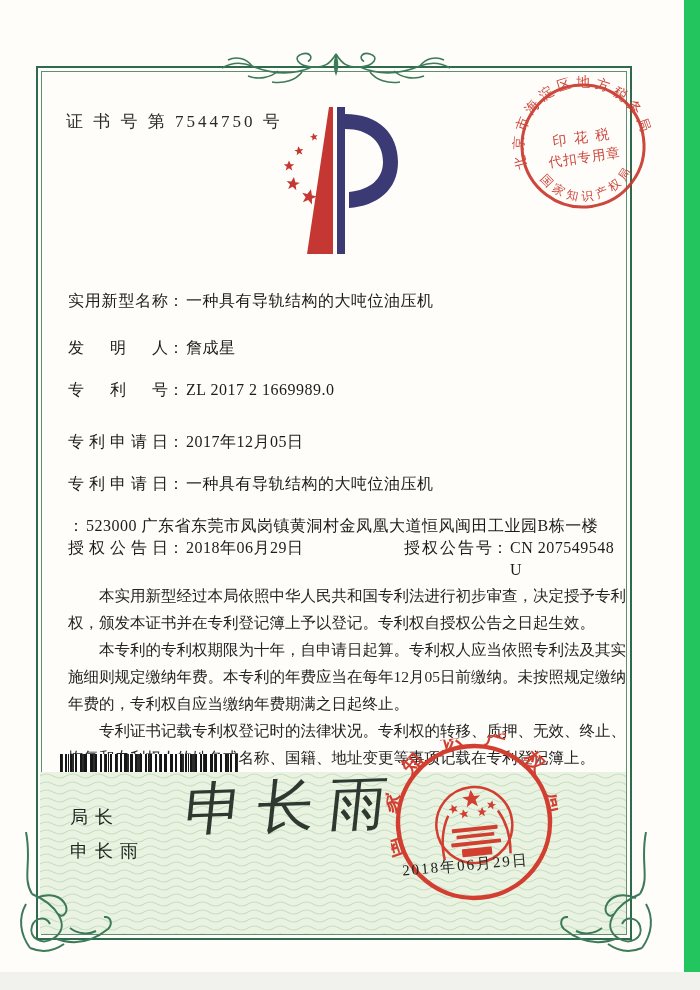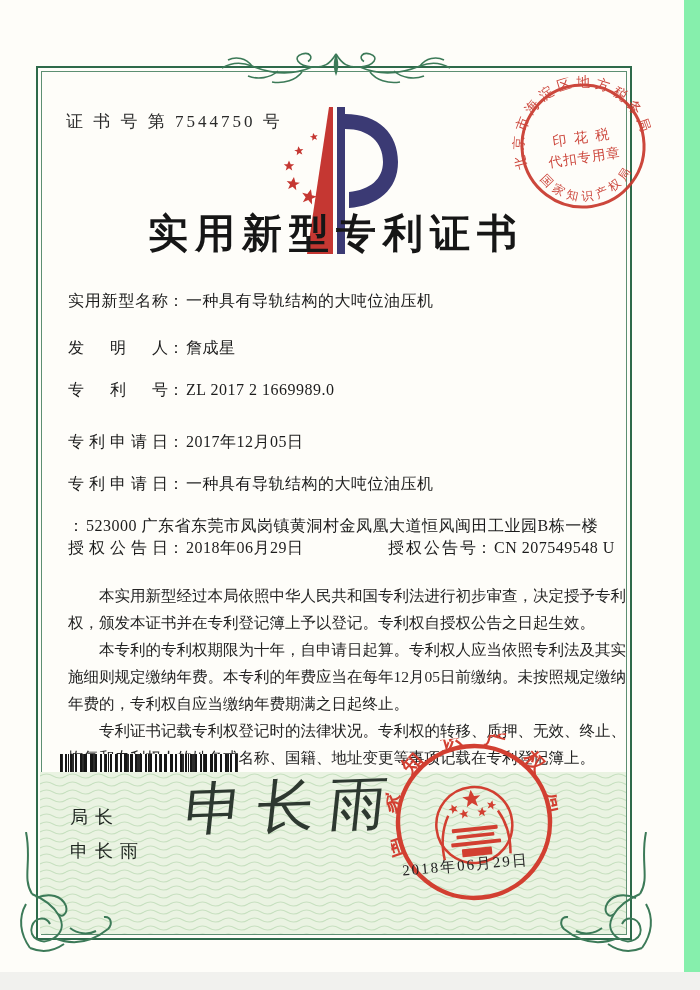--- a/index.html
+++ b/index.html
@@ -1,37 +1,37 @@
 <!DOCTYPE html>
 <html><head>
 <meta charset="utf-8">
 <style>
   html,body{margin:0;padding:0;background:#f1f1ee;}
-  .scan{position:relative;width:700px;height:972px;background:#86efac;overflow:hidden;
+  .scan{position:relative;width:700px;height:972px;background:#22c55e;overflow:hidden;
         font-family:"Liberation Serif","DejaVu Serif",serif;color:#1e1e1e;}
   .paper{position:absolute;left:0;top:0;width:684px;height:978px;background:#fefdf9;}
   .edge-strip{position:absolute;left:685px;top:86px;width:13px;height:896px;
 tbd
         background:linear-gradient(90deg,#7b8a7c 0%,#47584c 30%,#31423a 70%,#5a685c 100%);}
   .frame-outer{position:absolute;left:36px;top:66px;width:592px;height:870px;
         border:2.5px solid #2e6a4b;}
   .frame-inner{position:absolute;left:3px;top:3px;right:3px;bottom:3px;border:1px solid #5d8f72;}
   .green-band{position:absolute;left:40px;top:772px;width:586px;height:162px;}
   .cert-no{position:absolute;left:66px;top:110px;font-size:17px;letter-spacing:3px;color:#2a2a2a;}
   .title{position:absolute;left:0;top:206px;width:672px;text-align:center;
         font-size:40px;font-weight:bold;letter-spacing:7px;color:#161616;}
   .fields{position:absolute;left:68px;top:290px;width:560px;font-size:16px;color:#1c1c1c;}
   .field-row{display:flex;line-height:22px;}
   .flabel{display:inline-block;width:100px;text-align:justify;text-align-last:justify;flex:0 0 100px;}
   .fcolon{display:inline-block;width:18px;flex:0 0 18px;}
   .fvalue{flex:1;letter-spacing:0.5px;}
   .mb-name{margin-bottom:25px}.mb-std{margin-bottom:20px}.mb-pno{margin-bottom:30px}.mb-addr{margin-bottom:0}
   .grant-row{position:relative;margin-top:0;}
   .grant-right{position:absolute;left:320px;top:0;display:flex;}
-  .grant-right .flabel{width:88px;flex-basis:88px;}
+  .grant-right .flabel{width:88px;flex-basis:88px;margin-left:16px;}
   .body-text{position:absolute;left:68px;top:582px;width:558px;font-size:15.5px;
         line-height:27px;text-align:justify;color:#242424;}
   .body-text p{margin:0;text-indent:2em;}
   .barcode{position:absolute;left:60px;top:754px;width:178px;height:18px;
         background:
           repeating-linear-gradient(90deg,#161616 0 2px,rgba(0,0,0,0) 2px 5px),
           repeating-linear-gradient(90deg,#161616 0 1px,rgba(0,0,0,0) 1px 8px),
           repeating-linear-gradient(90deg,rgba(22,22,22,.9) 0 3px,rgba(0,0,0,0) 3px 11px),#fff;}
   .director{position:absolute;left:70px;top:800px;font-size:18px;letter-spacing:7px;color:#1d241f;line-height:34px;}
   .sig-script{position:absolute;left:185px;top:768px;font-size:58px;color:#1f2a22;
@@ -140,21 +140,20 @@
     <path d="M67,10 C101,10 120,30 120,58 C120,86 99,102 71,104 L71,88 C92,86 105,75 105,58 C105,38 91,25 67,25 Z" fill="#3b3a74"></path>
     <g fill="#c53732">
       <use href="#star" transform="translate(36,33) scale(0.42) rotate(-12)"></use>
       <use href="#star" transform="translate(21,47) scale(0.48) rotate(-8)"></use>
       <use href="#star" transform="translate(11,62) scale(0.55)"></use>
       <use href="#star" transform="translate(15,80) scale(0.70) rotate(8)"></use>
       <use href="#star" transform="translate(31,93) scale(0.80) rotate(14)"></use>
     </g>
   </svg>
 
-  <div class="title">实用新型专利证书</div>
 
   <div class="fields">
     <div class="field-row mb-name">
       <span class="flabel">实用新型名称</span>
         <span class="fcolon">：</span>
       <span class="fvalue">一种具有导轨结构的大吨位油压机</span>
     </div>
     <div class="field-row mb-std">
       <span class="flabel">发明人</span>
         <span class="fcolon">：</span>

